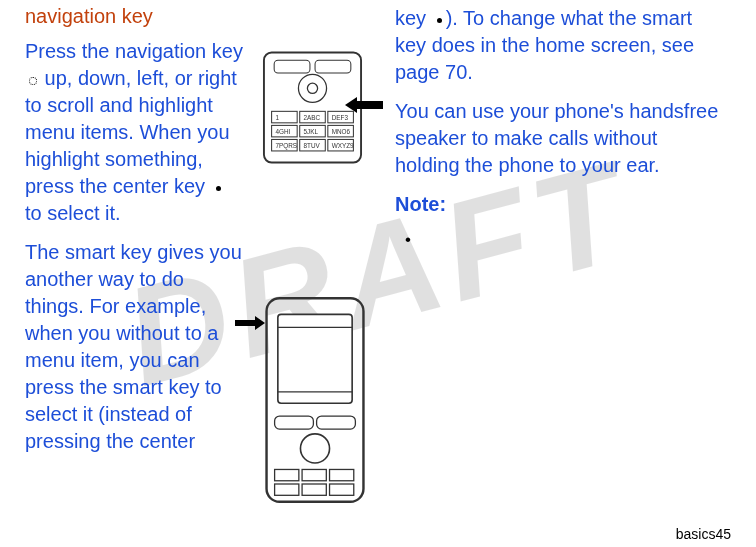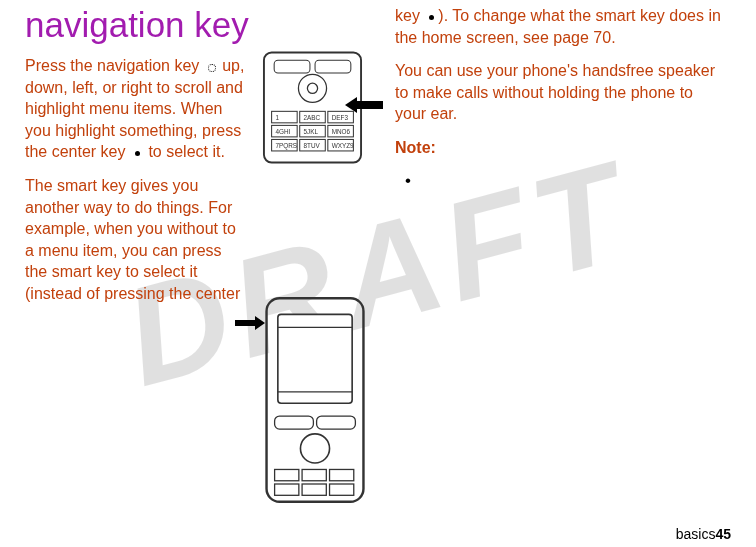--- a/index.html
+++ b/index.html
@@ -41,29 +41,29 @@
       padding: 0 10px;
     }
     .col-left {
       flex: 0 0 370px;
       position: relative;
     }
     .col-right {
       flex: 1;
     }
     h2 {
-      font-size: 35px;
+      font-size: 20px;
       font-weight: normal;
-      color: #a21caf;
+      color: #c2410c;
       margin-bottom: 10px;
     }
     p {
-      font-size: 16px;
+      font-size: 20px;
       line-height: 1.35;
-      color: #c2410c;
+      color: #1d4ed8;
       margin-bottom: 12px;
     }
     .narrow-text {
       width: 220px;
     }
     .phone-img {
       position: absolute;
     }
     .phone1 {
       top: 45px;
@@ -100,21 +100,21 @@
     }
     .footer {
       position: absolute;
       bottom: 5px;
       right: 25px;
       font-size: 14px;
     }
     .footer .label {
     }
     .footer .page-num {
-      font-weight: bold;
+      font-weight: normal;
     }
     .nav-icon {
       display: inline-block;
       width: 14px;
       height: 14px;
       vertical-align: middle;
       position: relative;
     }
     .nav-icon::before {
       content: '';

